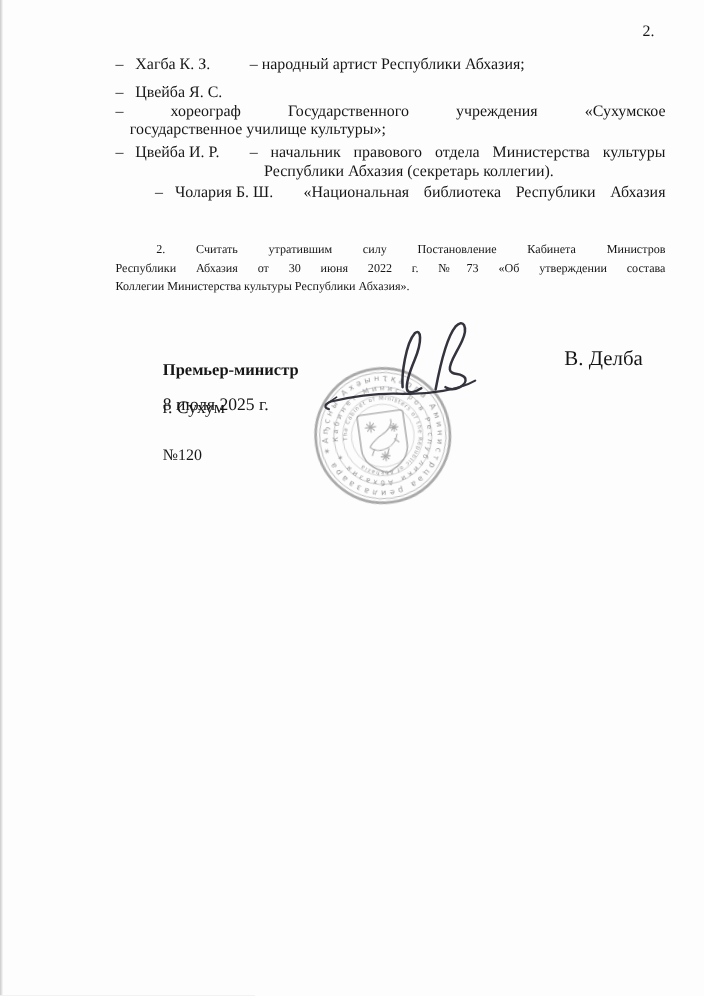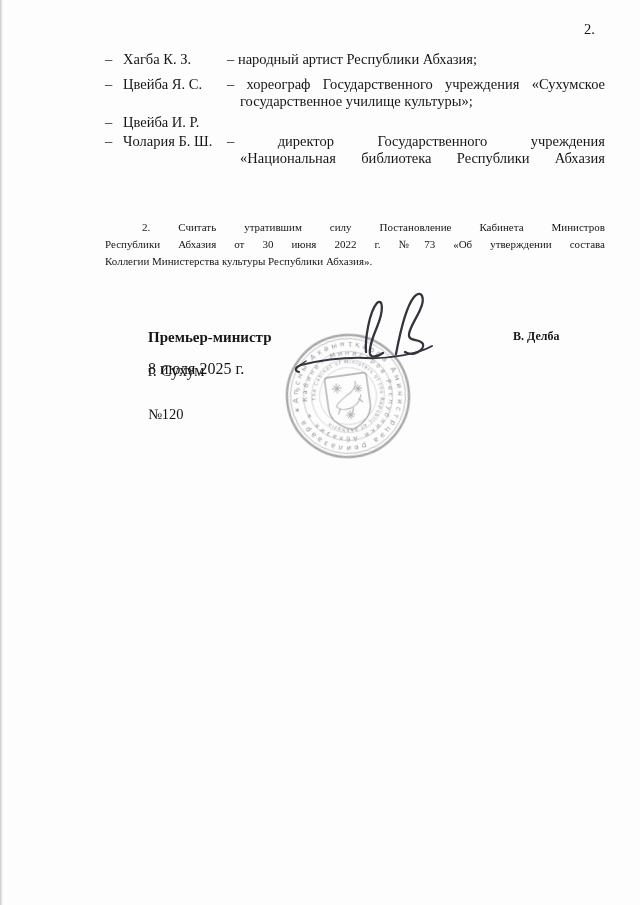--- a/index.html
+++ b/index.html
@@ -7,35 +7,35 @@
     position:relative;width:640px;height:905px;background:#fdfdfd;
     font-family:"Liberation Serif", serif;color:#161616;overflow:hidden;
   }
   .page::before{ 
     content:"";position:absolute;left:0;top:0;width:3px;height:100%;
     background:linear-gradient(to right, rgba(0,0,0,.20), rgba(0,0,0,0));
   }
   .page-number{position:absolute;top:21px;left:584px;font-size:14.5px;}
   .member-list{position:absolute;left:105px;top:51px;width:500px;font-size:14.5px;line-height:17px;}
   .row{display:flex;}
-  .row.r2{margin-top:8px;}
+  .row.r2{margin-top:8px;flex-direction:column;}
   .row.r3{margin-top:4px;}
-  .row.r4{margin-top:2px;}
+  .row.r4{margin-top:2px;margin-left:36px;}
   .col-name{flex:none;width:122px;white-space:nowrap;}
   .col-name .dash{display:inline-block;width:18px;}
   .col-desc{flex:1;min-width:0;}
   .dline{text-align:justify;text-align-last:justify;}
   .dline.cont{padding-left:13px;}
   .dline.last{text-align:left;text-align-last:left;}
   .body-para{position:absolute;left:105px;top:219px;width:500px;font-size:11px;line-height:17px;}
   .pline{text-align:justify;text-align-last:justify;}
   .pline.first{text-indent:37px;}
   .pline.last{text-align:left;text-align-last:left;}
   .sign-title{position:absolute;left:148px;top:329px;font-size:15px;font-weight:bold;text-align:right;}
-  .sign-name{position:absolute;left:513px;top:329px;font-size:12px;font-weight:bold;}
+  .sign-name{position:absolute;left:513px;top:316px;font-size:19px;font-weight:normal;}
   .footer-place{position:absolute;left:148px;top:362px;font-size:16px;}
   .footer-date{position:absolute;left:148px;top:360px;font-size:16px;}
   .footer-number{position:absolute;left:148px;top:406px;font-size:14.5px;}
   .stamp{
     position:absolute;left:278px;top:326px;width:140px;height:140px;
     filter:blur(.35px);opacity:.9;transform:rotate(-8deg);
   }
   .stamp text{fill:#8a8a8a;font-family:"DejaVu Sans", sans-serif;}
   .stamp .ring-a{font-size:7.2px;letter-spacing:3px;}
   .stamp .ring-b{font-size:6.4px;letter-spacing:2.7px;}
@@ -63,26 +63,29 @@
     <div class="row r2">
       <div class="col-name"><span class="dash">–</span><span>Цвейба Я. С.</span></div>
       <div class="col-desc">
         <div class="dline">– хореограф Государственного учреждения «Сухумское</div>
         <div class="dline cont last">государственное училище культуры»;</div>
       </div>
     </div>
 
     <div class="row r3">
       <div class="col-name"><span class="dash">–</span><span>Цвейба И. Р.</span></div>
+      <div class="col-desc">
+        <div class="dline">– начальник правового отдела Министерства культуры</div>
+        <div class="dline cont last">Республики Абхазия (секретарь коллегии).</div>
+      </div>
     </div>
 
     <div class="row r4">
       <div class="col-name"><span class="dash">–</span><span>Чолария Б. Ш.</span></div>
       <div class="col-desc">
-        <div class="dline">– директор Государственного учреждения</div>
         <div class="dline cont">«Национальная библиотека Республики Абхазия</div>
       </div>
     </div>
 
   </div>
 
   <div class="body-para">
     <div class="pline first">2. Считать утратившим силу Постановление Кабинета Министров</div>
     <div class="pline">Республики Абхазия от 30 июня 2022 г. №73 «Об утверждении состава</div>
     <div class="pline last">Коллегии Министерства культуры Республики Абхазия».</div>

